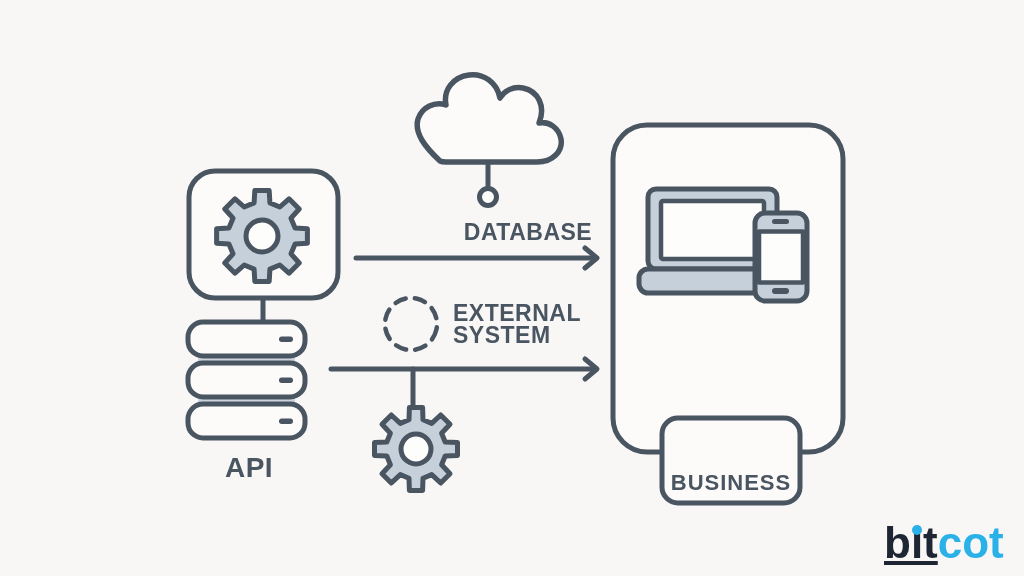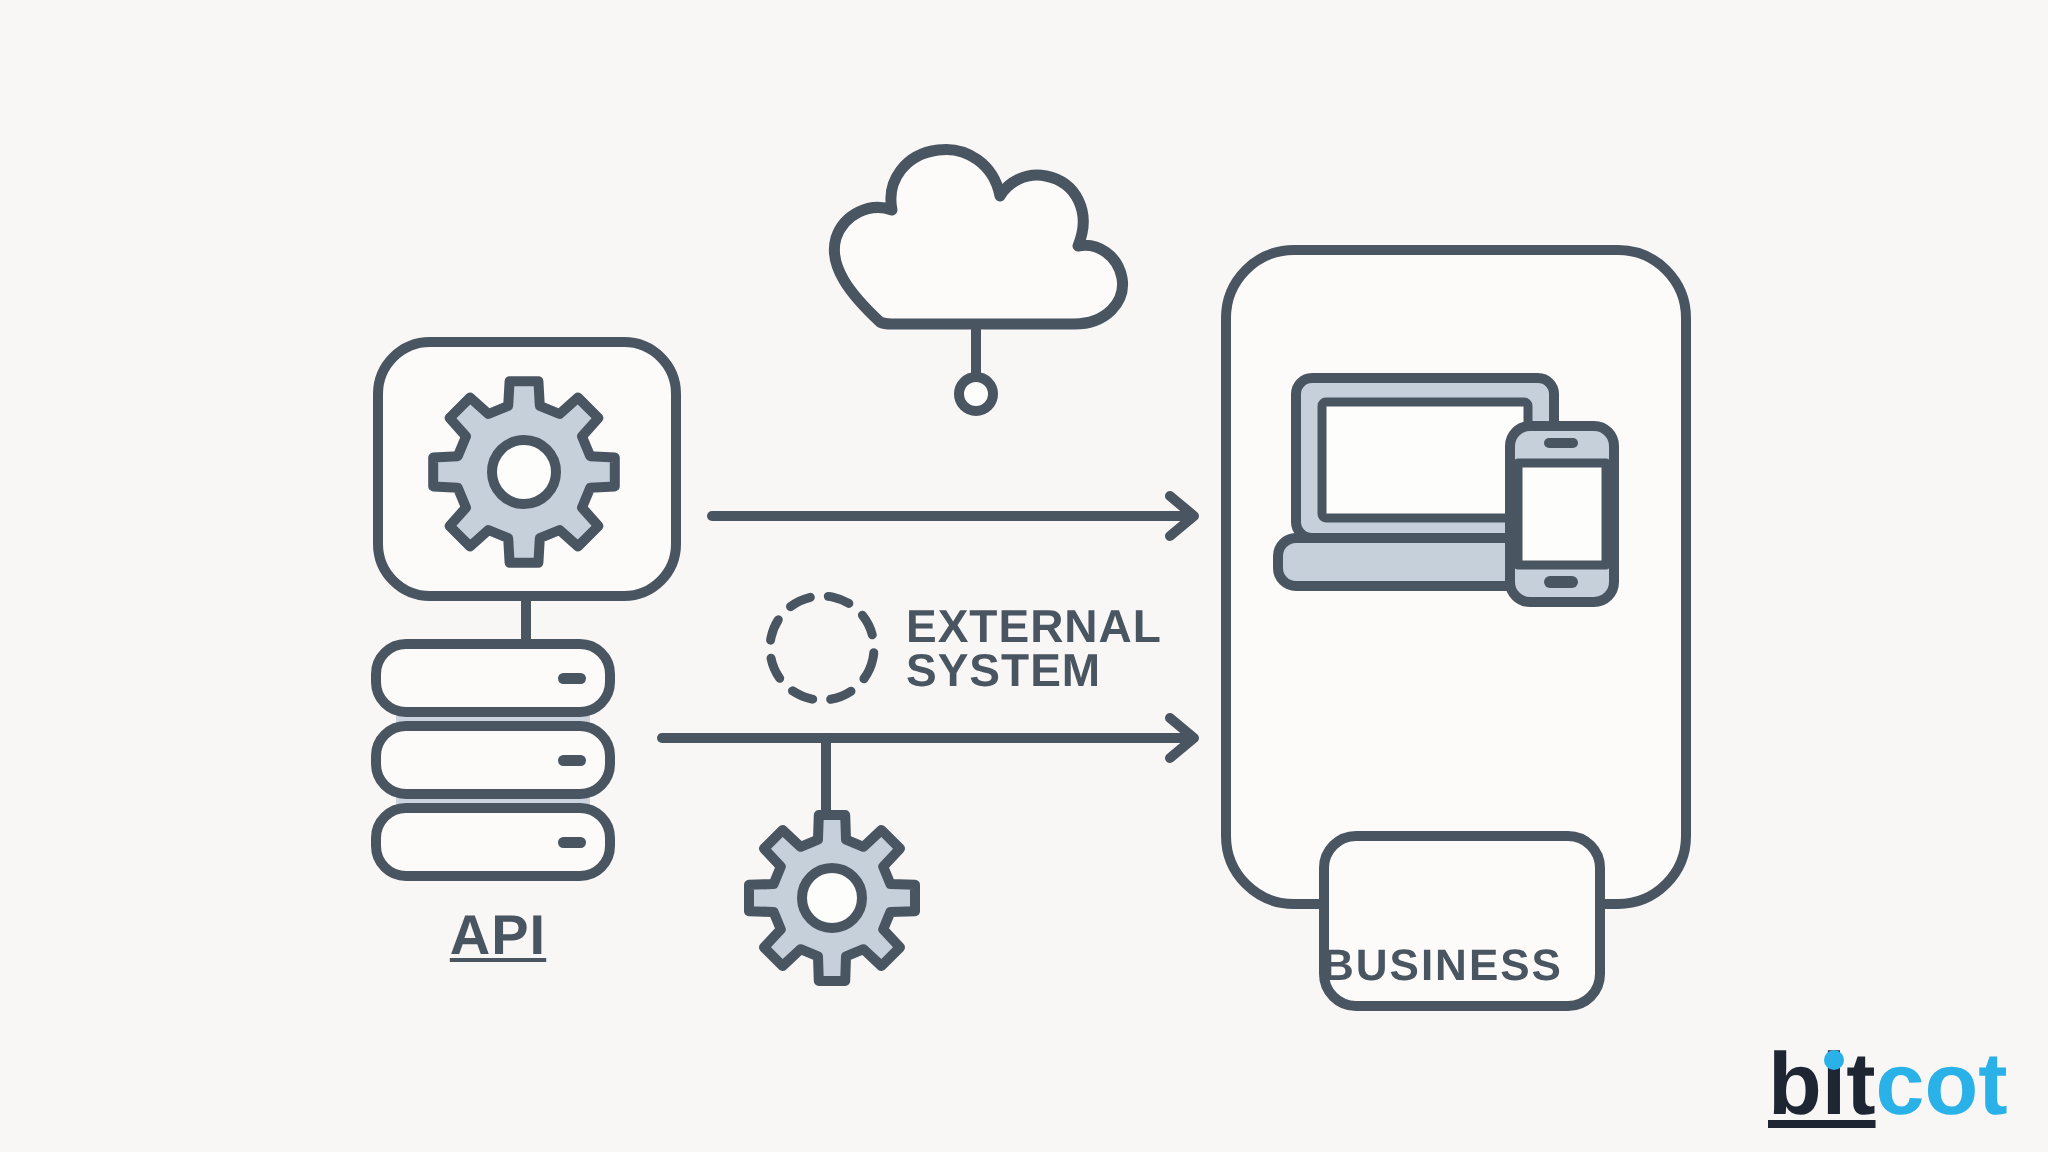--- a/index.html
+++ b/index.html
@@ -23,24 +23,24 @@
   .panel{fill:var(--panel);stroke:var(--outline);stroke-width:5;stroke-linejoin:round;}
   .steelfill{fill:var(--steel);stroke:var(--outline);stroke-width:5;stroke-linejoin:round;}
   .whitefill{fill:#fdfdfc;stroke:var(--outline);stroke-width:4.5;stroke-linejoin:round;}
   .holefill{fill:#fdfdfc;stroke:var(--outline);stroke-width:5;}
   .band{fill:var(--steel-band);}
   .darkfill{fill:var(--outline);}
   .dashedc{fill:none;stroke:var(--outline);stroke-width:4.5;stroke-linecap:round;stroke-dasharray:11 9;}
 
   
   .label{position:absolute;font-weight:bold;color:var(--text);letter-spacing:.5px;}
-  .label-api{left:199px;top:452px;width:100px;text-align:center;font-size:28px;text-decoration:underline;}
+  .label-api{left:199px;top:452px;width:100px;text-align:center;font-size:28px;}
   .label-database{left:455px;top:219px;width:146px;text-align:center;font-size:23px;}
   .label-external{left:453px;top:302px;font-size:23px;line-height:22px;white-space:pre-line;}
-  .label-business{left:661px;top:470px;width:140px;font-size:22px;letter-spacing:1px;}
+  .label-business{left:661px;top:470px;width:140px;text-align:center;font-size:22px;letter-spacing:1px;}
 
   
   .logo{position:absolute;left:884px;top:518px;font-size:44px;font-weight:bold;letter-spacing:0;white-space:nowrap;}
   .logo .dark{color:var(--logo-dark);position:relative;display:inline-block;text-decoration:underline;}
   .logo .blue{color:var(--logo-blue);margin-top:22px;}
   .logo .idot{position:absolute;left:28px;top:7px;width:10px;height:10px;border-radius:50%;background:var(--logo-blue);}
 </style>
 </head>
 <body>
 
@@ -107,20 +107,21 @@
       <rect class="steelfill" x="755" y="213" width="52" height="88" rx="10"></rect>
       <rect class="whitefill" x="759" y="231.5" width="44" height="51"></rect>
       <rect class="darkfill" x="772" y="219" width="17" height="5" rx="2.5"></rect>
       <rect class="darkfill" x="772" y="288" width="17" height="6" rx="3"></rect>
     </g>
 
     <rect class="panel" x="662" y="418" width="138" height="85" rx="16"></rect>
   </svg>
 
   <div class="label label-api">API</div>
+  <div class="label label-database">DATABASE</div>
   <div class="label label-external">EXTERNAL
 SYSTEM</div>
   <div class="label label-business">BUSINESS</div>
 
   <div class="logo">
     <span class="dark"><span>bit</span><span class="idot"></span></span><span class="blue">cot</span>
   </div>
 
 </div>
 

